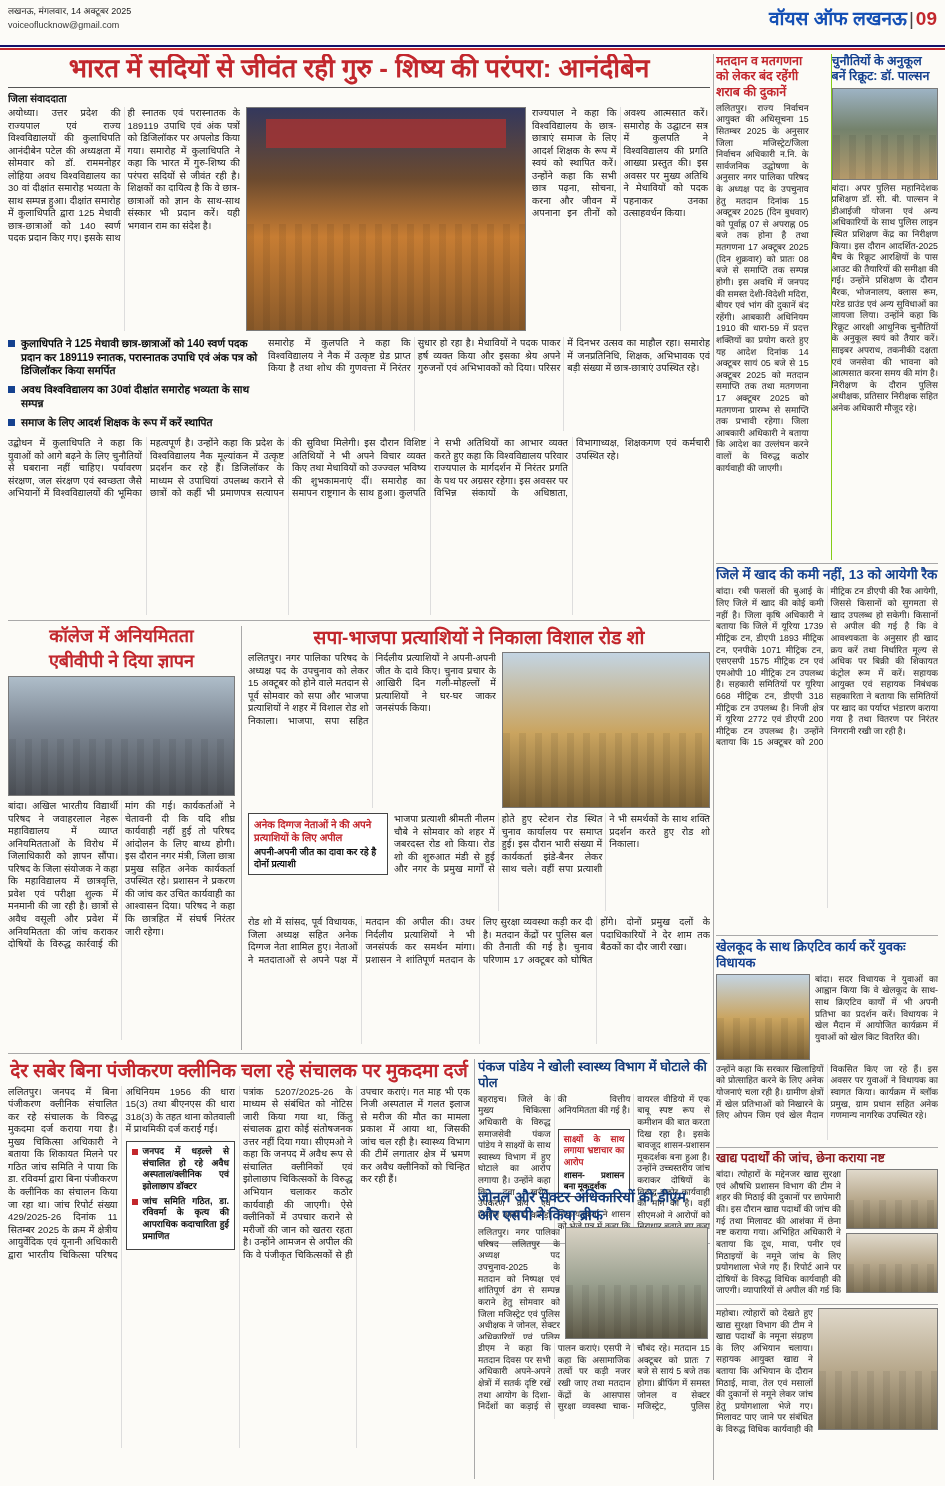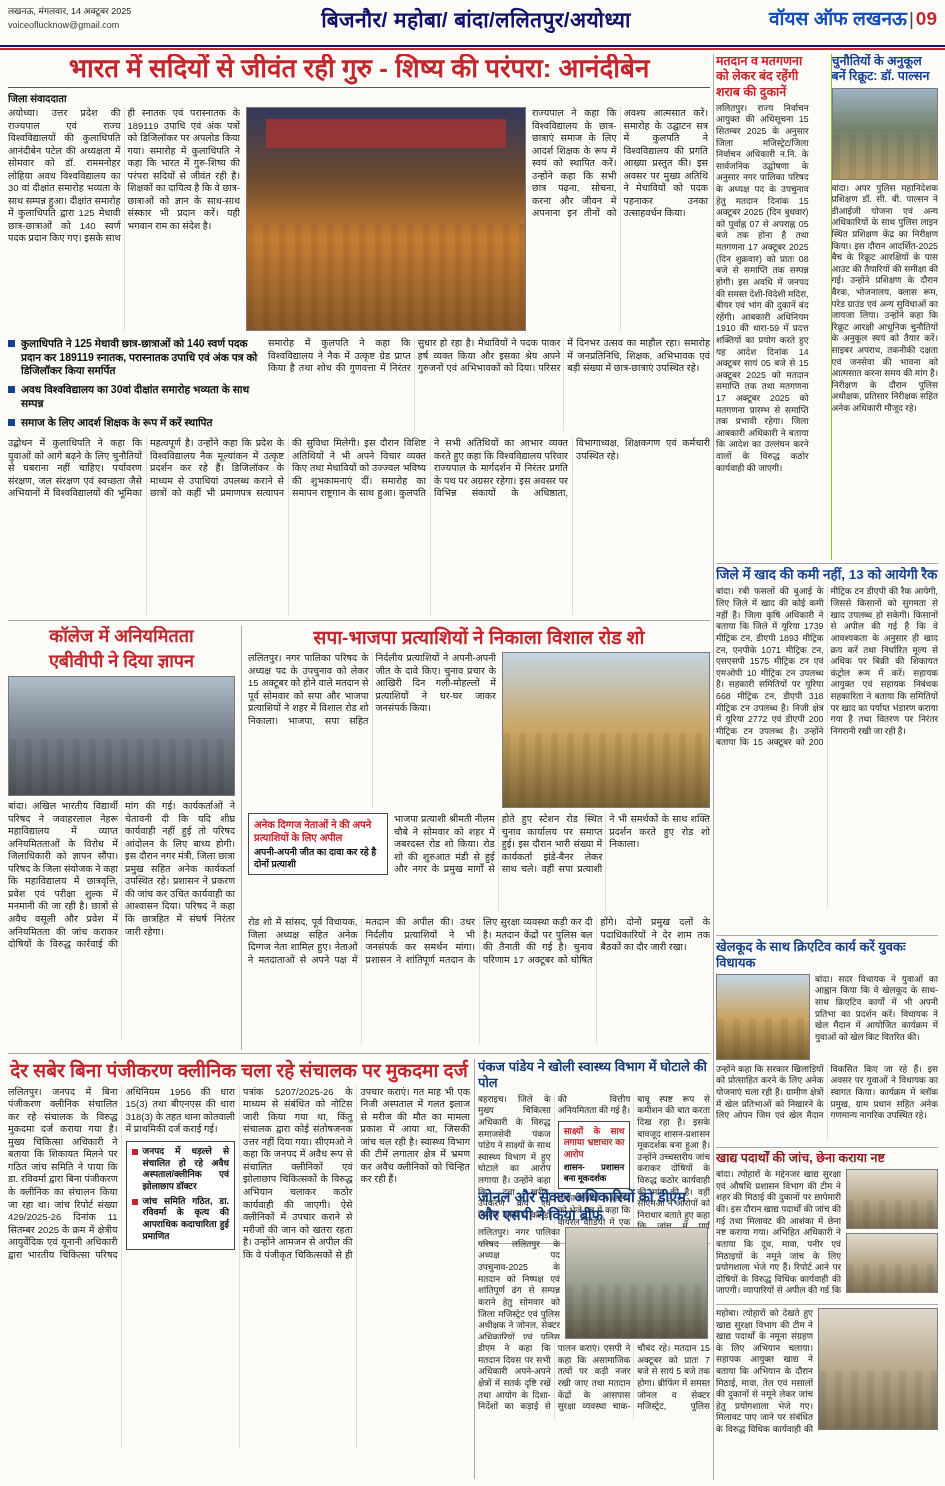--- a/index.html
+++ b/index.html
@@ -35,21 +35,21 @@
   .row{display:flex;gap:6px;}
   
   .bullets{list-style:none;}
   .bullets li{position:relative;padding-left:13px;font-weight:bold;font-size:10.5px;
       line-height:1.28;margin-bottom:6px;color:#0d0d0d;}
   .bullets li::before{content:"";position:absolute;left:0;top:3px;width:7px;height:7px;background:#15418f;}
   
   .inset{border:1px solid #444;padding:4px 5px;margin:5px 0;break-inside:avoid;background:#fff;}
   .inset .itm{position:relative;padding-left:11px;font-weight:bold;font-size:9px;line-height:1.3;margin-bottom:3px;color:#111;}
   .inset .itm::before{content:"";position:absolute;left:0;top:3px;width:6px;height:6px;background:#c2272d;}
-  .callout{border:1px solid #444;padding:4px 5px;margin:4px 0;break-inside:avoid;background:#fff;}
+  .callout{border:1px solid #444;padding:4px 5px;margin:12px 0;break-inside:avoid;background:#fff;}
   .callout .c1{font-weight:bold;font-size:10px;line-height:1.3;color:#c2272d;}
   .callout .c2{font-weight:bold;font-size:9.3px;line-height:1.3;color:#111;margin-top:2px;}
   
   .photo{border:1px solid #7a7a7a;position:relative;overflow:hidden;flex:none;}
   .photo::after{content:"";position:absolute;left:0;right:0;top:52%;bottom:0;
       background:repeating-linear-gradient(90deg,rgba(0,0,0,.20) 0 7px,transparent 7px 16px);opacity:.35;}
   .ph-ceremony{background:linear-gradient(180deg,#34385c 0%,#6b4a2f 32%,#c77d33 58%,#8a5a2a 100%);}
   .ph-ceremony::before{content:"";position:absolute;left:7%;right:7%;top:5%;height:13%;background:#a23434;opacity:.85;}
   .ph-parade{background:linear-gradient(180deg,#9db3c4 0%,#74826c 45%,#b59a6a 100%);}
   .ph-crowd{background:linear-gradient(180deg,#aebdc9 0%,#7d8793 42%,#4e5258 100%);}
@@ -60,21 +60,20 @@
 </head>
 <body>
 
 <div class="page">
 
   <div class="abs hdr" style="left:8px;top:5px;width:929px;height:38px">
     <div class="hdr-left">
       <div>लखनऊ, मंगलवार, 14 अक्टूबर 2025</div>
       <div class="mail">voiceoflucknow@gmail.com</div>
     </div>
-    <div class="hdr-center">बिजनौर/ महोबा/ बांदा/ललितपुर/अयोध्या</div>
     <div class="hdr-right">
       <span class="mast">वॉयस ऑफ लखनऊ</span>
       <span class="sep">|</span>
       <span class="pageno">09</span>
     </div>
   </div>
   <div class="abs rule-navy" style="left:0;top:45px;width:945px"></div>
   <div class="abs rule-red" style="left:0;top:48px;width:945px"></div>
 
   <div class="abs vline" style="left:713px;top:54px;height:1426px"></div>

